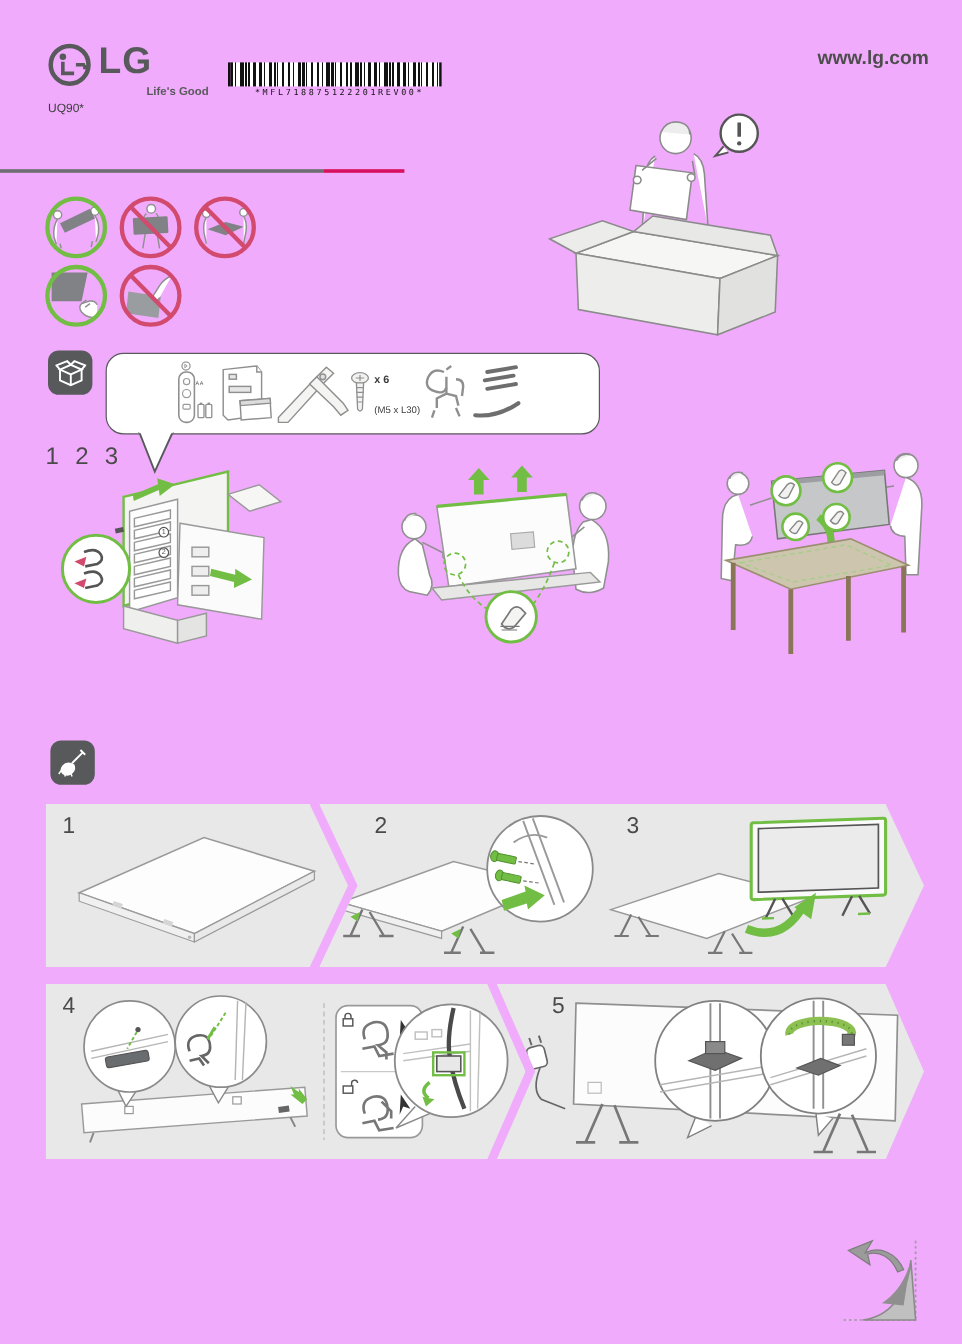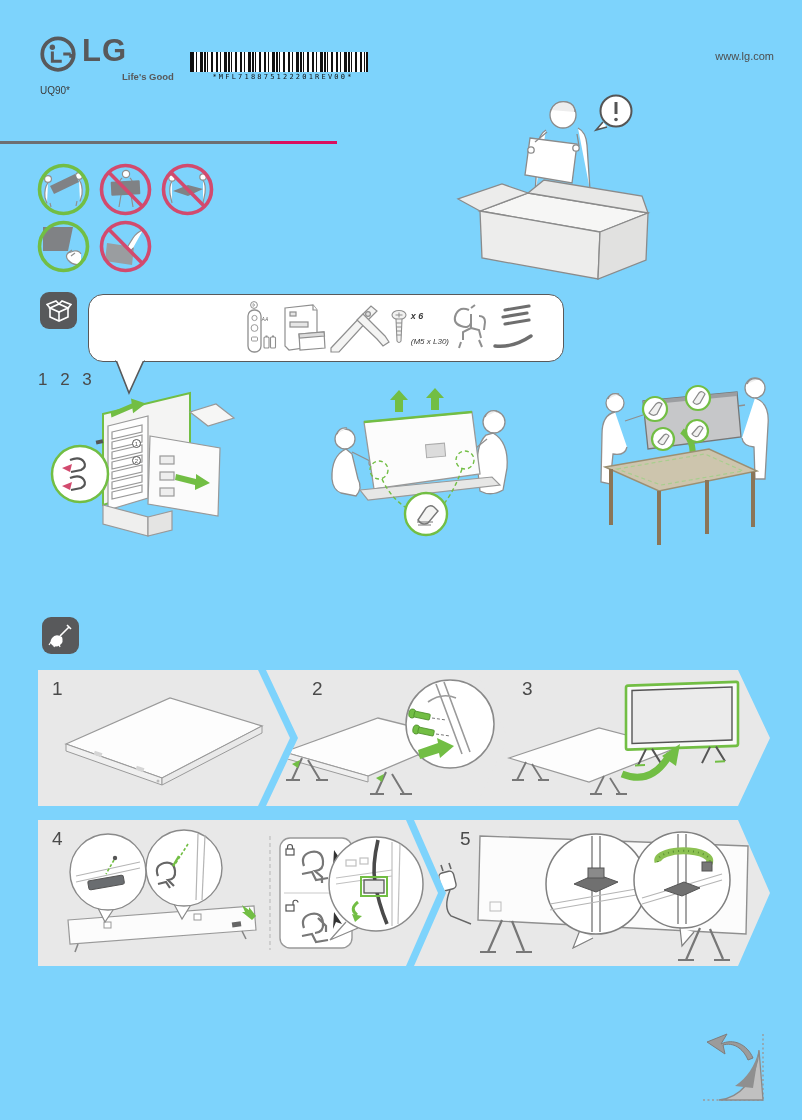--- a/index.html
+++ b/index.html
@@ -1,55 +1,55 @@
 <!DOCTYPE html>
 <html><head>
 <meta charset="utf-8">
 <style>
   * { margin:0; padding:0; box-sizing:border-box; }
   html,body { background:#fff; }
   body { font-family:"Liberation Sans", sans-serif; }
-  .page { position:relative; width:802px; height:1120px; background:#7dd3fc; overflow:hidden; }
+  .page { position:relative; width:802px; height:1120px; background:#f0abfc; overflow:hidden; }
 
   
   .logo { position:absolute; left:40px; top:33px; display:flex; align-items:flex-start; gap:6px; }
   .logo-mark { width:36px; height:36px; margin-top:3px; }
   .logo-texts { display:flex; flex-direction:column; }
   .logo-lg { font-size:31px; font-weight:bold; color:#58595B; letter-spacing:1px; line-height:36px; }
   .logo-tagline { font-size:9.5px; font-weight:bold; color:#58595B; margin-top:2px;margin-left:40px; }
-  .website { position:absolute; right:28px; top:50px; font-size:11px; color:#4d4d4d; }
+  .website { position:absolute; right:28px; top:40px; font-size:16px; color:#4d4d4d;font-weight:bold; }
   .model { position:absolute; left:40px; top:85px; font-size:10px; color:#3c3c3c; }
 
   .barcode-wrap { position:absolute; left:190px; top:52px; width:186px; }
   .barcode-bars { width:178px; height:20px; border-left:2px solid #111; border-right:2px solid #111;
     background:repeating-linear-gradient(90deg,#111 0 2px,#fff 2px 4px,#111 4px 5px,#fff 5px 8px,#111 8px 11px,#fff 11px 12px,#111 12px 14px,#fff 14px 15px,#111 15px 16px,#fff 16px 19px,#111 19px 21px,#fff 21px 24px); }
   .barcode-text { display:block; text-align:center; font-family:"DejaVu Sans Mono", monospace; font-size:7px; letter-spacing:2.2px; color:#111; margin-top:1px; white-space:nowrap; }
 
   .rule { position:absolute; top:141px; left:0; height:3px; font-size:0; }
   .rule .seg-gray { display:inline-block; width:270px; height:3px; background:#6D6E71; vertical-align:top; }
   .rule .seg-pink { display:inline-block; width:67px; height:3px; background:#D90F5F; vertical-align:top; }
 
   
   .safety { position:absolute; left:37px; top:163px; width:210px; height:115px; }
   .sicon { position:absolute; width:53px; height:53px; }
 
   
   .acc-box-icon, .tool-icon { position:absolute; width:37px; height:37px; background:#58595B; border-radius:9px; display:flex; align-items:center; justify-content:center; }
   .acc-box-icon { left:40px; top:292px; }
   .tool-icon { left:42px; top:617px; }
-  .callout { position:absolute; left:88px; top:294px; width:476px; height:68px; border:1.6px solid #58595B; border-radius:15px; background:#fff; display:flex; align-items:center; justify-content:flex-end; padding:4px 26px 4px 22px;font-style:italic; }
+  .callout { position:absolute; left:88px; top:294px; width:412px; height:68px; border:1.6px solid #58595B; border-radius:15px; background:#fff; display:flex; align-items:center; justify-content:center; padding:4px 26px 4px 22px; }
   .callout-tail { position:absolute; left:114px; top:360px; width:32px; height:36px; }
   .acc-item { position:relative; display:flex; align-items:center; }
   .acc-screw-text { display:flex; flex-direction:column; margin-left:4px; }
   .screw-count { font-size:9px; font-weight:bold; color:#3c3c3c; }
   .screw-spec { font-size:8px; color:#3c3c3c; margin-top:16px; }
   .aa-label { position:absolute; left:17px; top:16px; font-size:4.5px; color:#555; letter-spacing:.5px; }
 
   
-  .unpack-label { position:absolute; left:38px; top:370px; font-size:17px; color:#4a4a4a; letter-spacing:4px; }
+  .unpack-label { position:absolute; left:38px; top:370px; font-size:20px; color:#4a4a4a; letter-spacing:4px; }
   .illoA { position:absolute; left:48px; top:384px; width:195px; height:178px; }
   .illoB { position:absolute; left:322px; top:386px; width:198px; height:152px; }
   .illoC { position:absolute; left:585px; top:377px; width:207px; height:170px; }
   .clip-num { position:absolute; width:9px; height:9px; border:1px solid #555; border-radius:50%; font-size:6px; line-height:8px; text-align:center; color:#555; background:#fff; }
   .clip-num.n1 { left:84px; top:55px; }
   .clip-num.n2 { left:84px; top:72px; }
 
   
   .panel { position:absolute; background:#E8E8E8; }
   .panel .pnum { position:absolute; top:8px; font-size:19px; color:#4a4a4a; }

